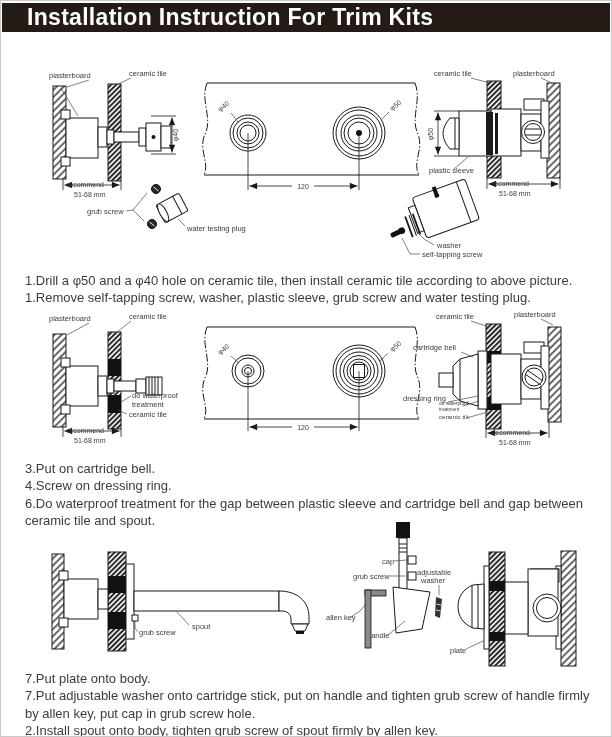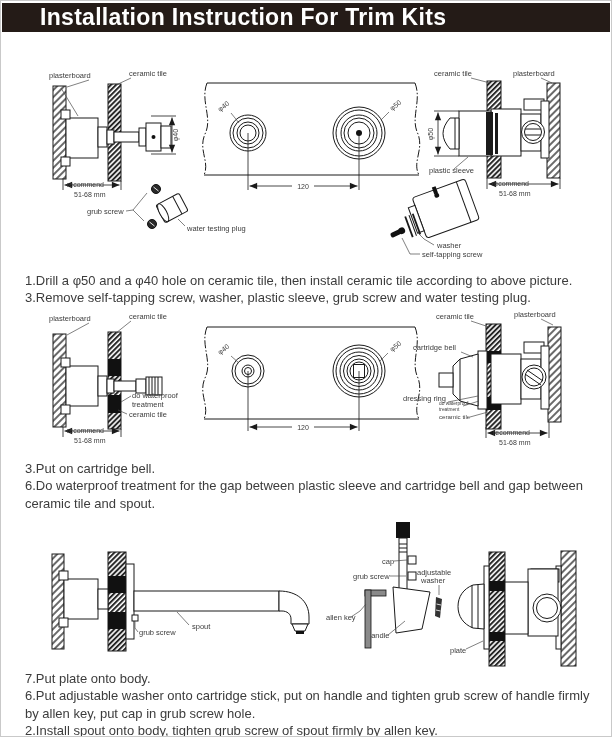--- a/index.html
+++ b/index.html
@@ -1,19 +1,19 @@
 <!DOCTYPE html>
 <html><head>
 <meta charset="utf-8">
 <style>
   html,body{margin:0;padding:0;background:#fff;}
   .page{position:relative;width:612px;height:737px;background:#fff;border:1px solid #c9c9c9;
         box-sizing:border-box;font-family:"Liberation Sans",sans-serif;overflow:hidden;}
   .header-bar{position:absolute;left:1px;right:1px;top:2px;height:29px;background:#241b17;
-        display:flex;align-items:center;padding-left:38px;box-sizing:border-box;}
+        display:flex;align-items:center;padding-left:25px;box-sizing:border-box;}
   .header-bar h1{margin:0;color:#fff;font-size:23px;font-weight:bold;letter-spacing:.3px;
         font-family:"Liberation Sans",sans-serif;}
   .diag{position:absolute;left:0;}
   #d1{top:55px;} #d2{top:308px;} #d3{top:516px;}
   .steps{position:absolute;left:24px;right:8px;color:#3c3c3c;font-size:13px;line-height:17.4px;}
   .s1{top:271px;} .s2{top:459px;} .s3{top:669px;}
   svg text{font-family:"Liberation Sans",sans-serif;fill:#3c3c3c;font-size:7.5px;}
   svg text.dim{font-size:7px;}
   svg text.small{font-size:6.2px;}
   svg text.tiny{font-size:4.8px;}
@@ -176,21 +176,21 @@
       </g>
       <text x="436" y="192">washer</text>
       <polyline points="433,189 423,183 417,177" class="ld"></polyline>
       <text x="421" y="201">self-tapping screw</text>
       <polyline points="419,198 409,198 401,182" class="ld"></polyline>
     </g>
   </svg>
 
   <div class="steps s1">
     <div>1.Drill a φ50 and a φ40 hole on ceramic tile, then install ceramic tile according to above picture.</div>
-    <div>3.Remove self-tapping screw, washer, plastic sleeve, grub screw and water testing plug.</div>
+    <div>1.Remove self-tapping screw, washer, plastic sleeve, grub screw and water testing plug.</div>
   </div>
 
   <svg id="d2" class="diag" width="612" height="152">
 
     <g>
       <rect x="52" y="25" width="13" height="93" class="pb"></rect>
       <rect x="107" y="23" width="13" height="97" class="tl"></rect>
       <rect x="107" y="50" width="13" height="17" fill="#111"></rect>
       <rect x="107" y="86" width="13" height="18" fill="#111"></rect>
       <rect x="65" y="57" width="32" height="40" class="fw"></rect>
@@ -281,20 +281,21 @@
       <line x1="485" y1="118" x2="485" y2="129" class="dimln"></line>
       <line x1="548" y1="113" x2="548" y2="129" class="dimln"></line>
       <line x1="486.5" y1="124" x2="546.5" y2="124" class="dimln" marker-start="url(#ar)" marker-end="url(#ar)"></line>
       <text x="492" y="126" class="dim">recommend</text>
       <text x="498" y="136" class="dim">51-68 mm</text>
     </g>
   </svg>
 
   <div class="steps s2">
     <div>3.Put on cartridge bell.</div>
+    <div>4.Screw on dressing ring.</div>
     <div>6.Do waterproof treatment for the gap between plastic sleeve and cartridge bell and gap between ceramic tile and spout.</div>
   </div>
 
   <svg id="d3" class="diag" width="612" height="152">
 
     <g>
       <rect x="51" y="37" width="12" height="95" class="pb"></rect>
       <rect x="107" y="35" width="18" height="99" class="tl"></rect>
       <rect x="107" y="59" width="18" height="17" fill="#111"></rect>
       <rect x="107" y="95" width="18" height="17" fill="#111"></rect>
@@ -356,17 +357,17 @@
       <circle cx="546" cy="91" r="14" class="fw"></circle>
       <circle cx="546" cy="91" r="10.5" class="ln"></circle>
       <path d="M483,67 L472,68 C462,72 457,80 457,89.5 C457,99 462,107 472,111 L483,112 Z" class="fw"></path>
       <line x1="477" y1="67.5" x2="477" y2="111.5" class="ln"></line>
       <line x1="471" y1="68" x2="471" y2="111" class="ln"></line>
     </g>
   </svg>
 
   <div class="steps s3">
     <div>7.Put plate onto body.</div>
-    <div>6.Put adjustable washer onto cartridge stick, put on handle and tighten grub screw of handle firmly by allen key, put cap in grub screw hole.</div>
+    <div>7.Put adjustable washer onto cartridge stick, put on handle and tighten grub screw of handle firmly by allen key, put cap in grub screw hole.</div>
     <div>2.Install spout onto body, tighten grub screw of spout firmly by allen key.</div>
   </div>
 
 </div>
 
 </body></html>

